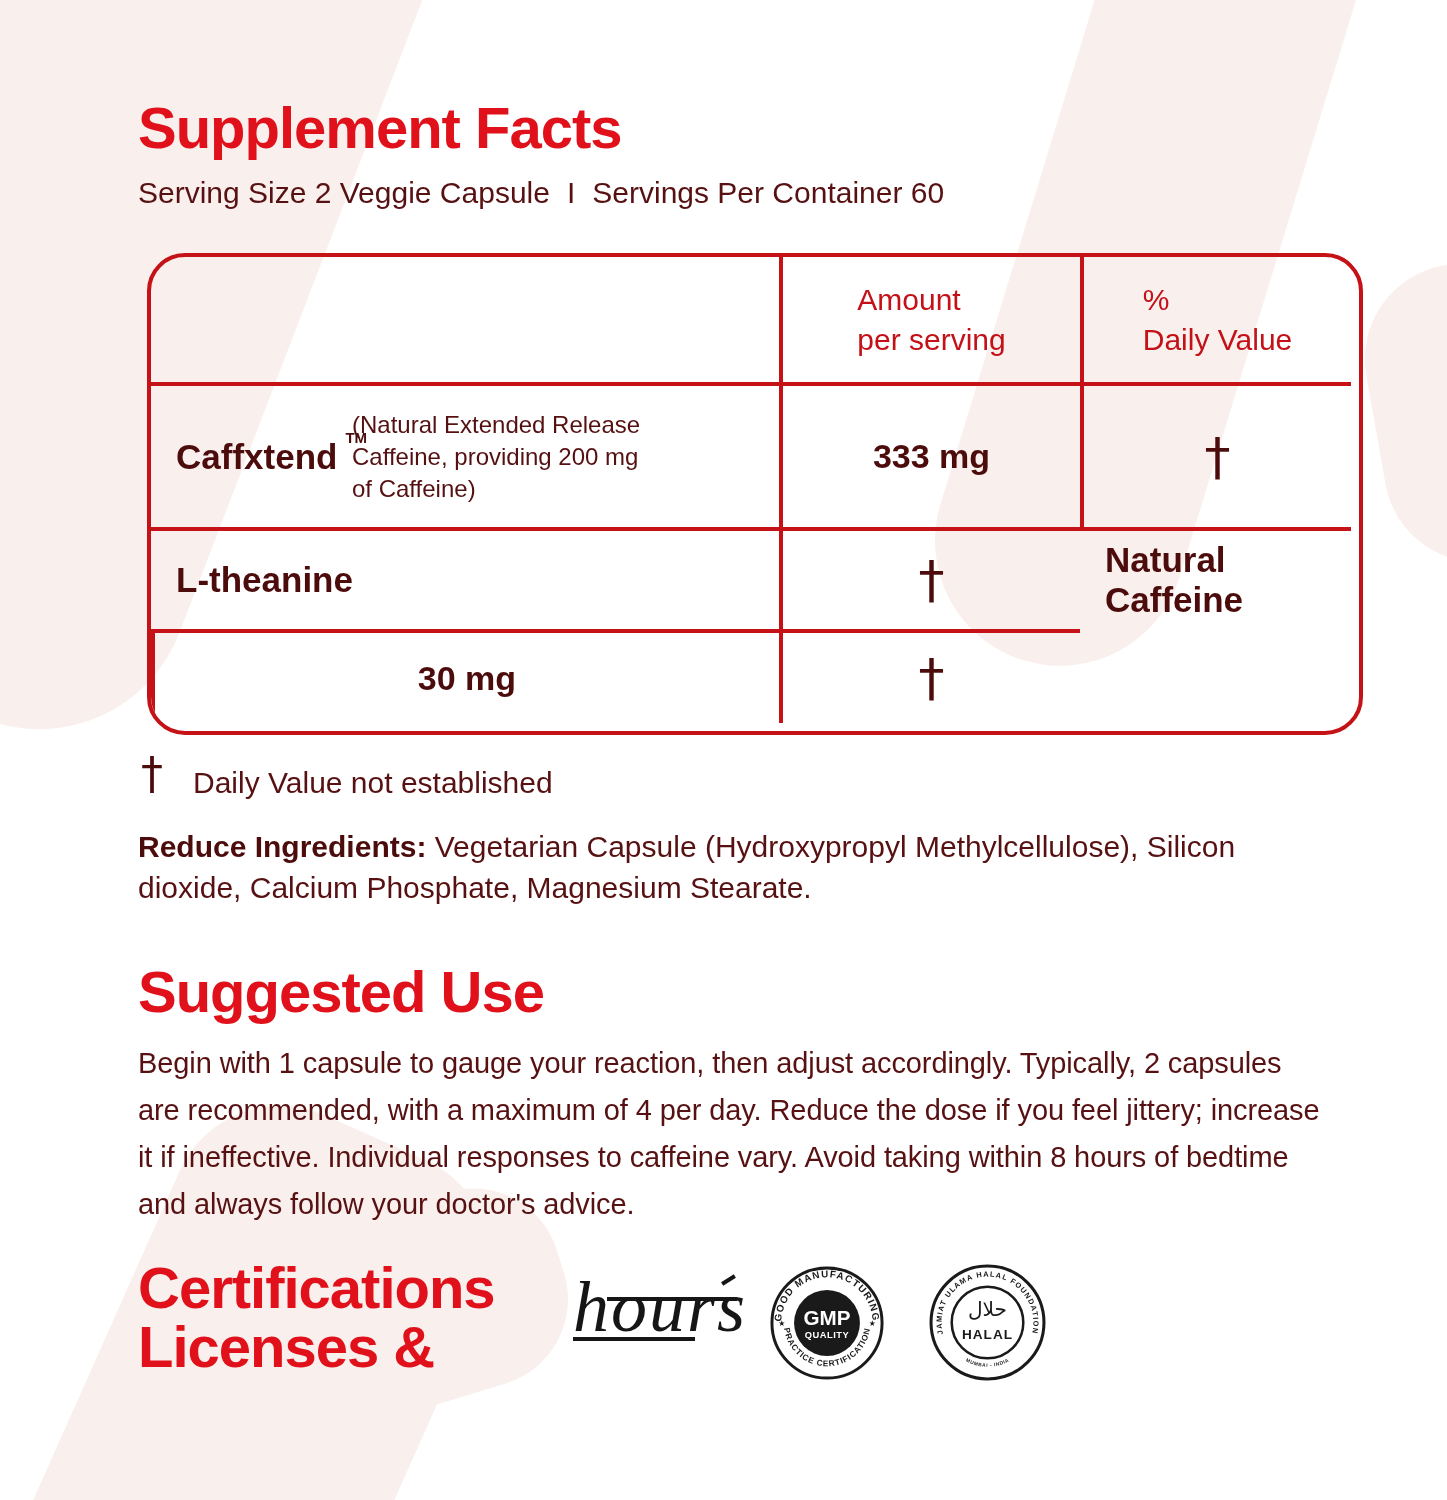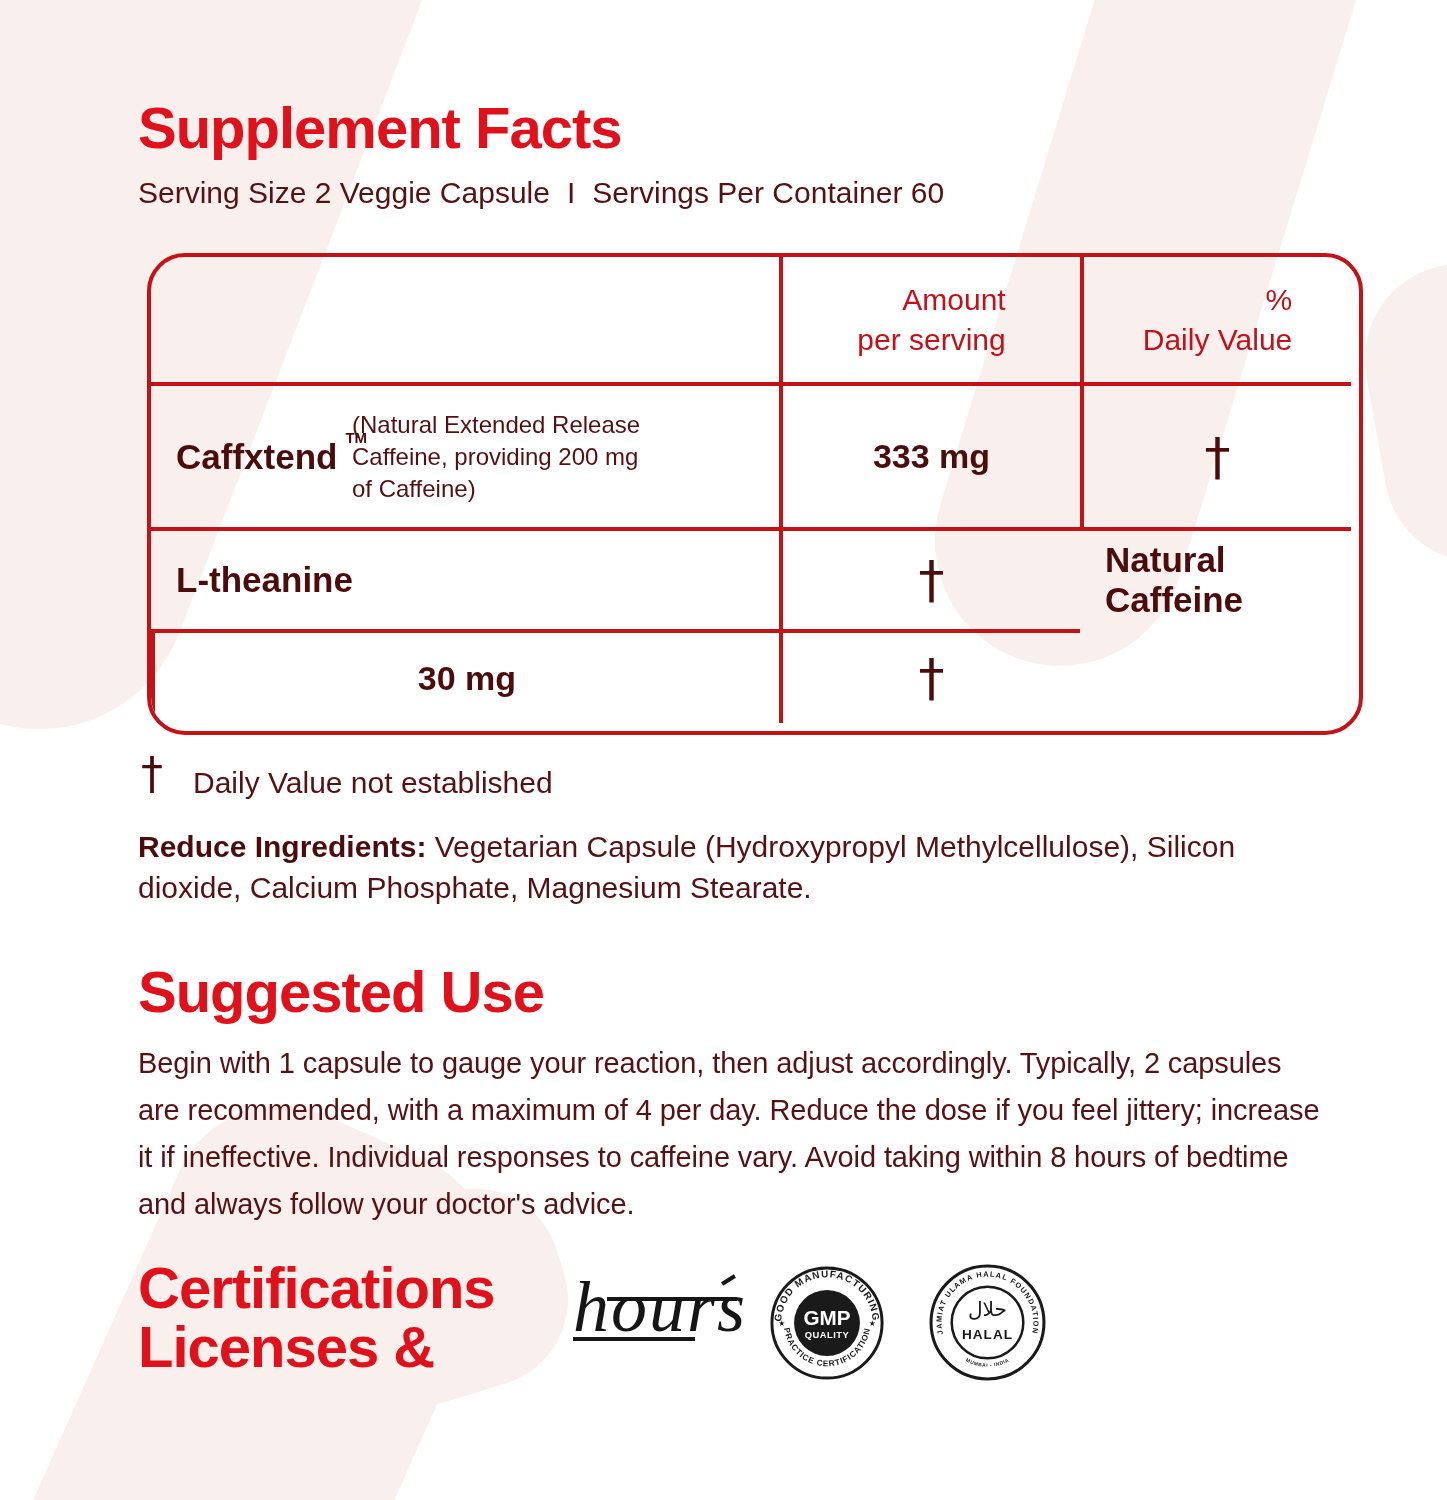--- a/index.html
+++ b/index.html
@@ -20,21 +20,21 @@
   .serving-line{position:absolute;left:138px;top:176px;font-size:30px;color:#571112;}
   .serving-line .sep{display:inline-block;margin:0 17px;}
   
   .sf-table{position:absolute;left:147px;top:253px;width:1208px;height:474px;
             border:4px solid #c51216;border-radius:38px;display:grid;
             grid-template-columns:628px 301px 271px;
             grid-template-rows:125px 145px 102px 94px;overflow:hidden;background:transparent;}
   .cell{min-width:0;min-height:0;}
   .bl{border-left:4px solid #c51216;}
   .bt{border-top:4px solid #c51216;}
-  .c-head{display:flex;align-items:center;justify-content:center;text-align:right;
+  .c-head{display:flex;align-items:center;justify-content:center;text-align:left;
           color:#c41017;font-size:30px;line-height:40px;}
   .c-name{position:relative;display:flex;align-items:center;padding-left:25px;
           font-weight:bold;font-size:35px;color:#4c0c0c;}
   .tm{font-size:15px;font-weight:bold;vertical-align:super;position:relative;top:-13px;margin-left:8px;}
   .c-desc{position:absolute;left:201px;top:50%;transform:translateY(-50%);width:290px;
           font-weight:normal;font-size:24px;line-height:32px;color:#551011;}
   .c-amt{display:flex;align-items:center;justify-content:center;
          font-weight:bold;font-size:34px;color:#4c0c0c;}
   .c-dag{display:flex;align-items:center;justify-content:center;
          font-size:52px;color:#4c0c0c;font-family:"DejaVu Sans",sans-serif;font-weight:normal;}

